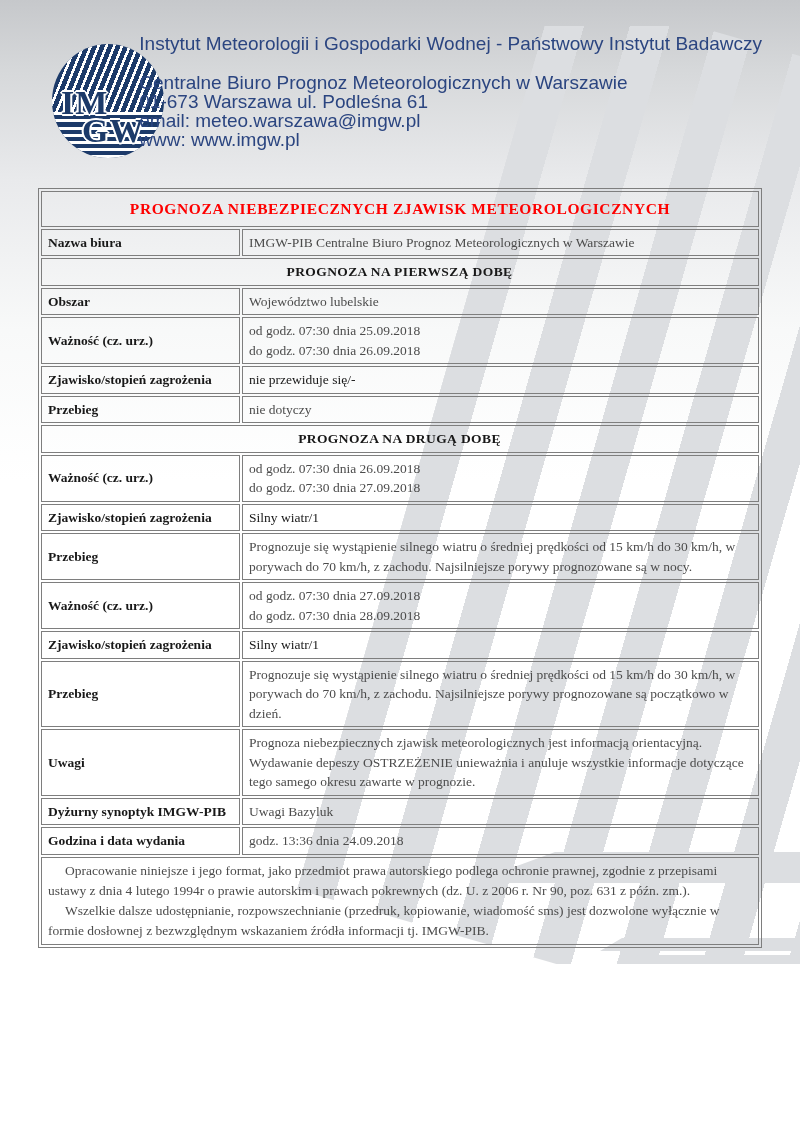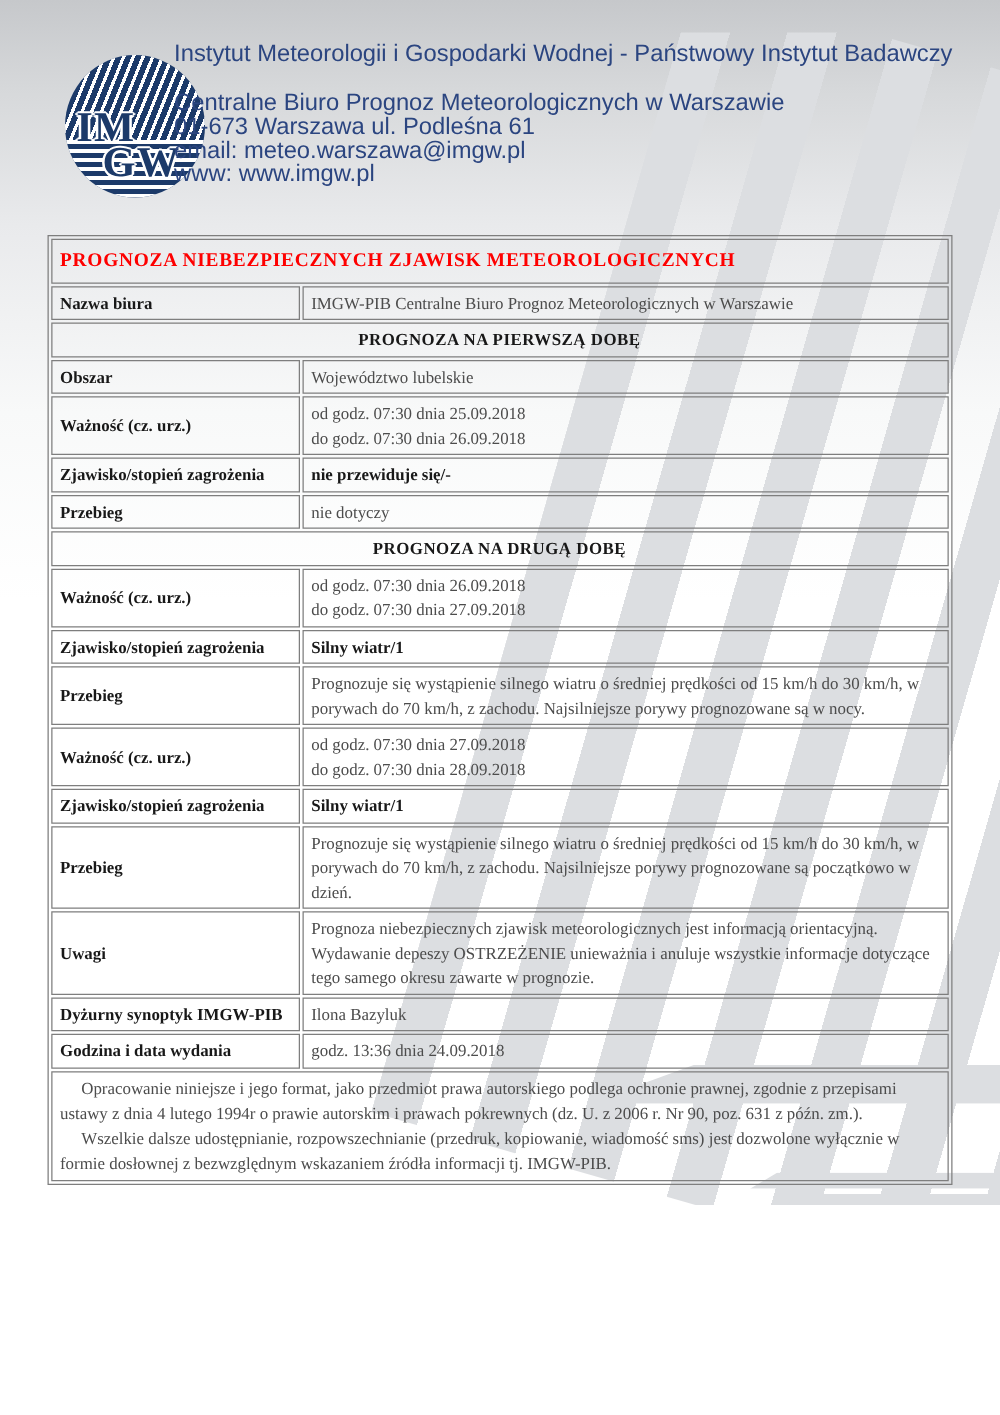--- a/index.html
+++ b/index.html
@@ -60,24 +60,24 @@
     border:1px solid #7e7e7e; border-collapse:separate; border-spacing:2px;
     font-size:13.5px; color:#4c4c4c;
   }
   table.forecast td {
     border:1px solid #7e7e7e; padding:3px 7px 3px 6px;
     line-height:19.5px; vertical-align:middle; background:transparent;
   }
   td.label { width:184px; font-weight:bold; color:#181818; }
   td.span-center { text-align:center; font-weight:bold; color:#181818; letter-spacing:0.4px; padding:5px 6px; }
   tr.title-row td {
-    font-weight:bold; color:#fe0000;
+    text-align:center; font-weight:bold; color:#fe0000;
     font-size:15.5px; letter-spacing:0.6px; padding:7px 6px;
   }
-  td.bold-value { font-weight:bold; color:#181818; }
+  td.bold-value { font-weight:normal; color:#181818; }
   td.note-cell { padding:4px 9px; }
   td.note-cell p { margin:0; text-indent:17px; line-height:20px; }
 </style>
 </head>
 <body>
 
 <div class="page">
 
   <div class="watermark">
     <div class="wm-diag"></div>
@@ -169,21 +169,21 @@
       <td class="label">Przebieg</td>
       <td>Prognozuje się wystąpienie silnego wiatru o średniej prędkości od 15 km/h do 30 km/h, w porywach do 70 km/h, z zachodu. Najsilniejsze porywy prognozowane są początkowo w dzień.</td>
     </tr>
 
     <tr>
       <td class="label">Uwagi</td>
       <td>Prognoza niebezpiecznych zjawisk meteorologicznych jest informacją orientacyjną. Wydawanie depeszy OSTRZEŻENIE unieważnia i anuluje wszystkie informacje dotyczące tego samego okresu zawarte w prognozie.</td>
     </tr>
     <tr>
       <td class="label">Dyżurny synoptyk IMGW-PIB</td>
-      <td>Ilona Bazyluk</td>
+      <td>Uwagi Bazyluk</td>
     </tr>
     <tr>
       <td class="label">Godzina i data wydania</td>
       <td>godz. 13:36 dnia 24.09.2018</td>
     </tr>
     <tr>
       <td colspan="2" class="note-cell">
         <p>Opracowanie niniejsze i jego format, jako przedmiot prawa autorskiego podlega ochronie prawnej, zgodnie z przepisami ustawy z dnia 4 lutego 1994r o prawie autorskim i prawach pokrewnych (dz. U. z 2006 r. Nr 90, poz. 631 z późn. zm.).</p>
         <p>Wszelkie dalsze udostępnianie, rozpowszechnianie (przedruk, kopiowanie, wiadomość sms) jest dozwolone wyłącznie w formie dosłownej z bezwzględnym wskazaniem źródła informacji tj. IMGW-PIB.</p>
       </td>

